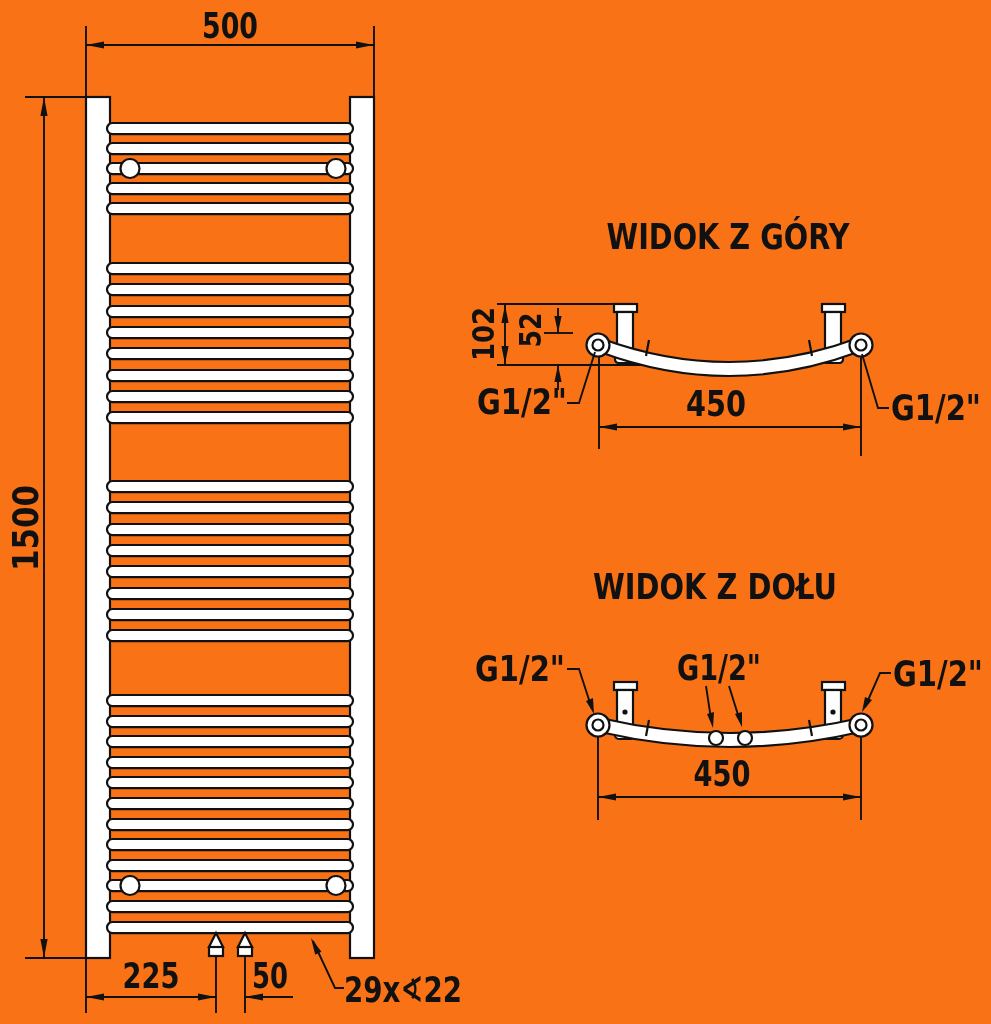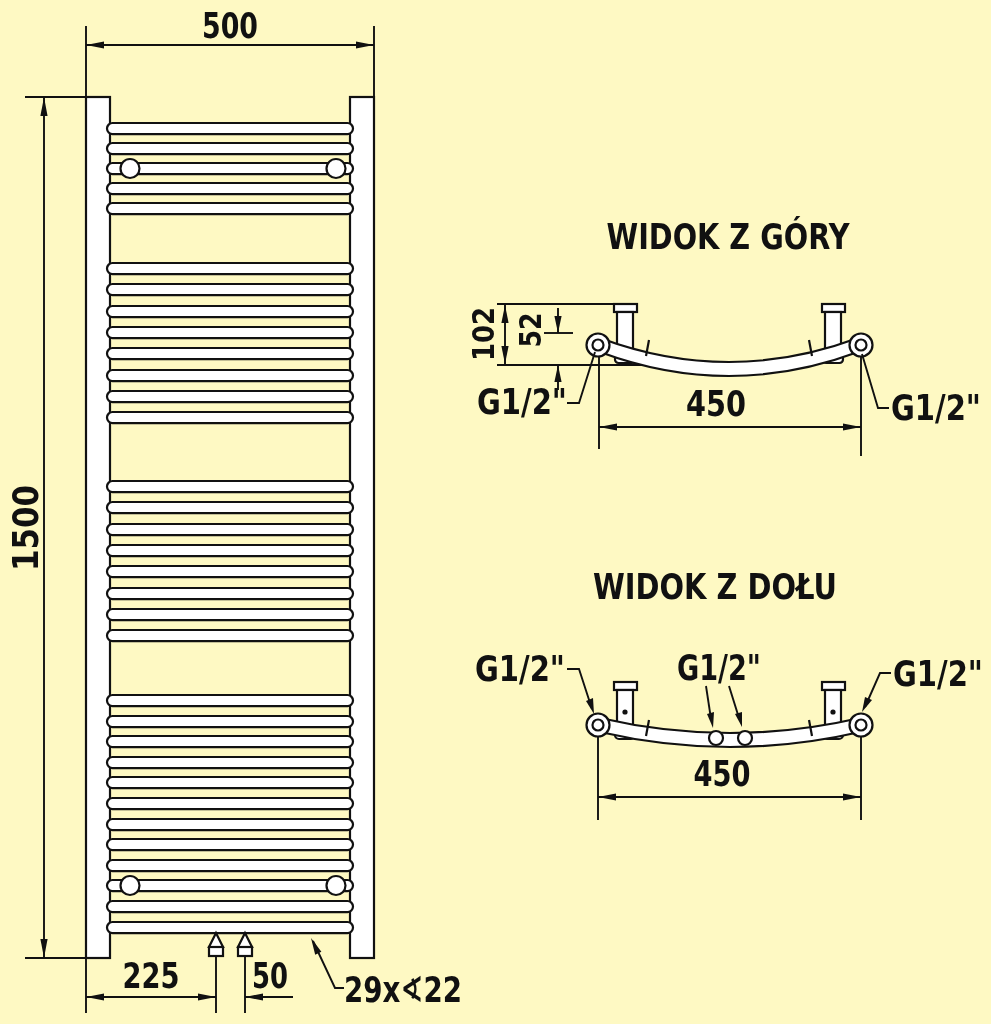--- a/index.html
+++ b/index.html
@@ -1,16 +1,16 @@
 <!DOCTYPE html>
 <html><head>
 <meta charset="utf-8">
 <style>
   html,body{margin:0;padding:0;background:#fff;}
-  .stage{position:relative;width:991px;height:1024px;background:#fef9c3;overflow:hidden;}
+  .stage{position:relative;width:991px;height:1024px;background:#f97316;overflow:hidden;}
   .ln{stroke:#111;stroke-width:2.2;fill:none;stroke-linecap:butt;}
   .thin{stroke:#111;stroke-width:1.9;fill:none;}
   .shape{fill:#fff;stroke:#111;stroke-width:2.2;}
   .arrow{fill:#111;stroke:none;}
   .dot{fill:#111;stroke:none;}
   .lbl{font-family:"DejaVu Sans",sans-serif;font-weight:600;fill:#111;}
 </style>
 </head>
 <body>
 

